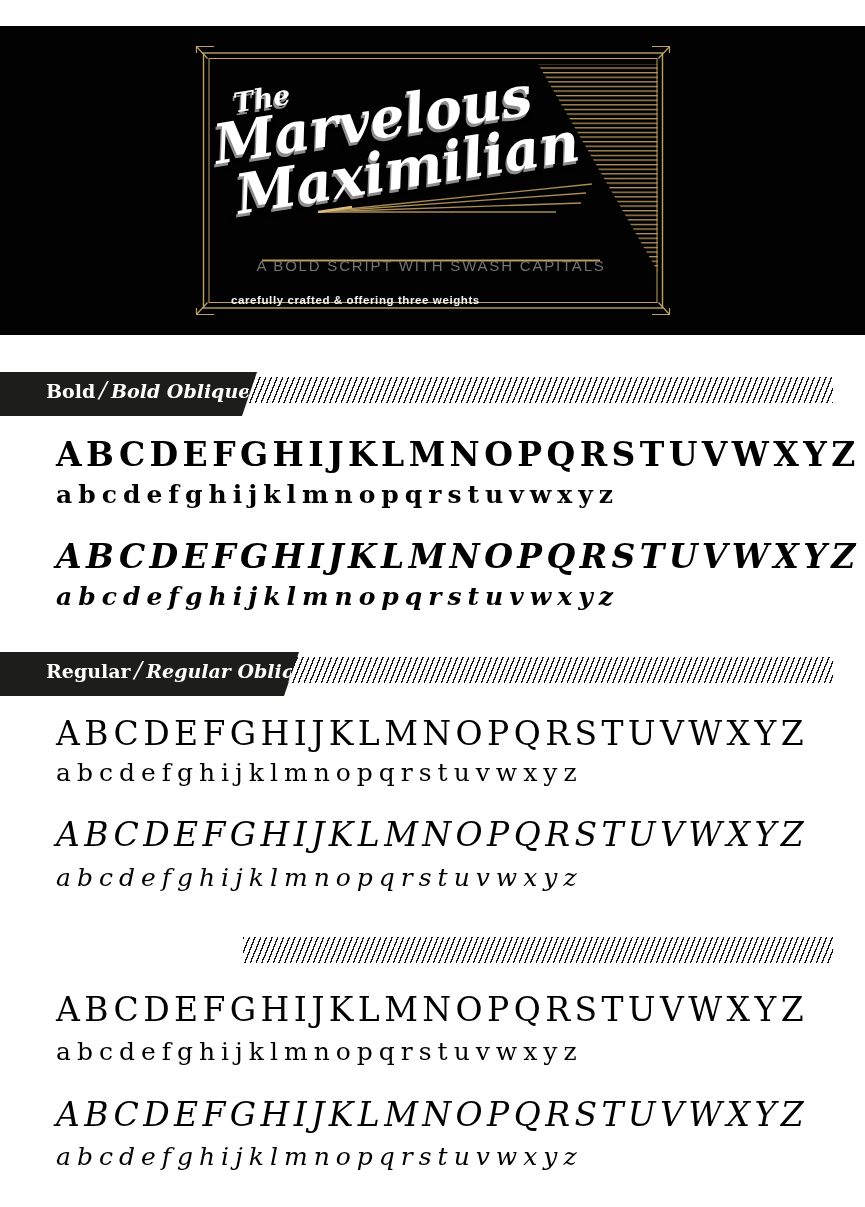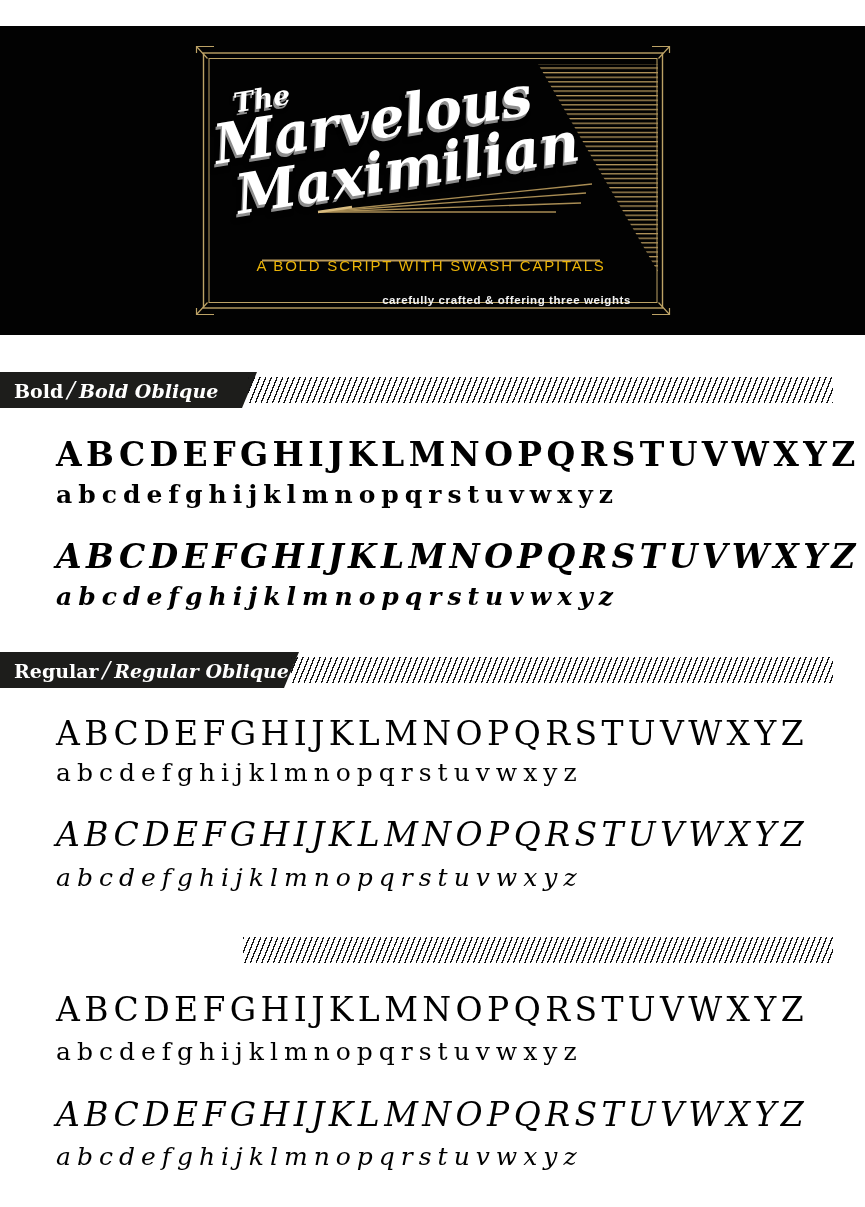--- a/index.html
+++ b/index.html
@@ -13,28 +13,28 @@
   .title-block{position:absolute;left:212px;top:62px;transform:rotate(-9deg);
                transform-origin:40px 40px;color:#ffffff;white-space:nowrap;}
   .title-block .t-the{font-size:27px;font-style:italic;font-weight:700;padding-left:26px;
                line-height:26px;text-shadow:-2px 3px 0 #8d8d8d,-3px 5px 3px rgba(0,0,0,.55);}
   .title-block .t-big{font-size:55px;font-style:italic;font-weight:700;line-height:50px;
                text-shadow:-2px 3px 0 #8d8d8d,-4px 6px 4px rgba(0,0,0,.55);}
   .title-block .t-big.second{padding-left:14px;margin-top:3px;}
 
   .banner-subtitle{position:absolute;left:231px;top:231px;width:400px;text-align:center;
                font-family:"Liberation Sans",sans-serif;font-size:15px;letter-spacing:1.8px;
-               color:#eab308;white-space:nowrap;}
-  .banner-tagline{position:absolute;left:231px;top:268px;width:400px;text-align:right;
+               color:#737373;white-space:nowrap;}
+  .banner-tagline{position:absolute;left:231px;top:268px;width:400px;text-align:left;
                font-family:"Liberation Sans",sans-serif;font-size:11.5px;font-weight:700;
                letter-spacing:0.6px;color:#f2f2f2;white-space:nowrap;}
 
   
-  .ribbon{position:absolute;left:0;height:36px;background:#1d1d1b;color:#ffffff;
-          line-height:36px;padding-left:14px;box-sizing:border-box;white-space:nowrap;
+  .ribbon{position:absolute;left:0;height:44px;background:#1d1d1b;color:#ffffff;
+          line-height:36px;padding-left:46px;box-sizing:border-box;white-space:nowrap;
           clip-path:polygon(0 0,100% 0,calc(100% - 15px) 100%,0 100%);
           font-family:"DejaVu Serif",serif;font-weight:700;font-size:19px;}
   .ribbon .ob{font-style:italic;}
   .ribbon .slash{font-style:italic;font-weight:400;font-size:23px;margin:0 4px;position:relative;top:-1px;}
   .r1{top:372px;width:257px;}
   .r2{top:652px;width:299px;}
   .r3{top:932px;width:251px;}
 
   .hatch{position:absolute;height:26px;
          background:repeating-linear-gradient(112deg,#161616 0px,#161616 1.3px,

